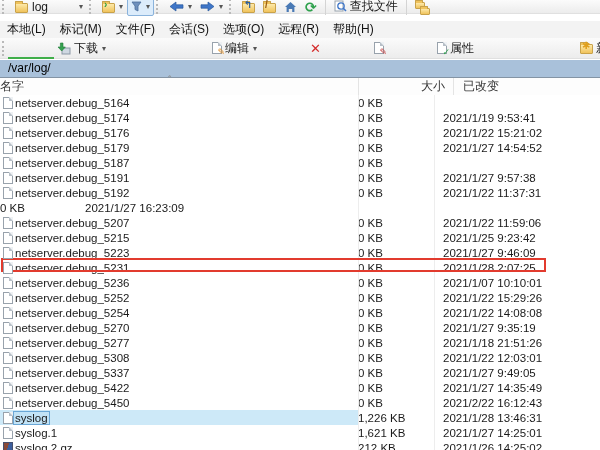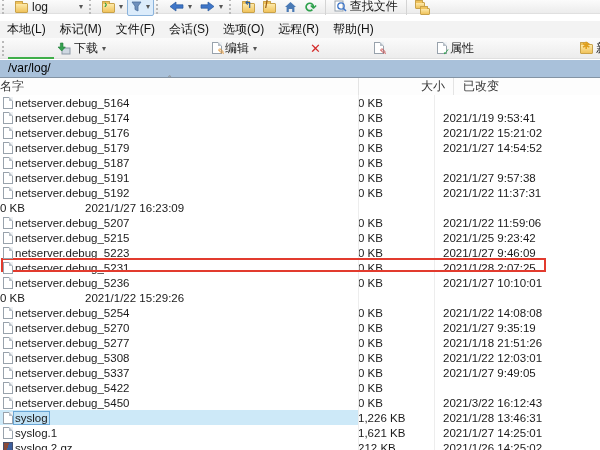--- a/index.html
+++ b/index.html
@@ -316,23 +316,27 @@
         </div>
         <div class="cell-size">0 KB</div>
         <div class="cell-date">2021/1/28 2:07:25</div>
       </div>
       <div class="row">
         <div class="cell-name">
           <span class="ipage"></span>
           <span class="fname">netserver.debug_5236</span>
         </div>
         <div class="cell-size">0 KB</div>
-        <div class="cell-date">2021/1/27 10:10:01</div>
-      </div>
-      <div class="row">
+        <div class="cell-date">2021/1/07 10:10:01</div>
+      </div>
+      <div class="row">
+        <div class="cell-name">
+          <span class="ipage"></span>
+          <span class="fname">netserver.debug_5252</span>
+        </div>
         <div class="cell-size">0 KB</div>
         <div class="cell-date">2021/1/22 15:29:26</div>
       </div>
       <div class="row">
         <div class="cell-name">
           <span class="ipage"></span>
           <span class="fname">netserver.debug_5254</span>
         </div>
         <div class="cell-size">0 KB</div>
         <div class="cell-date">2021/1/22 14:08:08</div>
@@ -368,28 +372,29 @@
         </div>
         <div class="cell-size">0 KB</div>
         <div class="cell-date">2021/1/27 9:49:05</div>
       </div>
       <div class="row">
         <div class="cell-name">
           <span class="ipage"></span>
           <span class="fname">netserver.debug_5422</span>
         </div>
         <div class="cell-size">0 KB</div>
+        <div class="cell-date">2021/1/27 14:35:49</div>
       </div>
       <div class="row">
         <div class="cell-name">
           <span class="ipage"></span>
           <span class="fname">netserver.debug_5450</span>
         </div>
         <div class="cell-size">0 KB</div>
-        <div class="cell-date">2021/3/22 16:12:43</div>
+        <div class="cell-date">2021/2/22 16:12:43</div>
       </div>
       <div class="row selected">
         <div class="cell-name">
           <span class="ipage"></span>
           <span class="fname">syslog</span>
         </div>
         <div class="cell-size">1,226 KB</div>
         <div class="cell-date">2021/1/28 13:46:31</div>
       </div>
       <div class="row">

